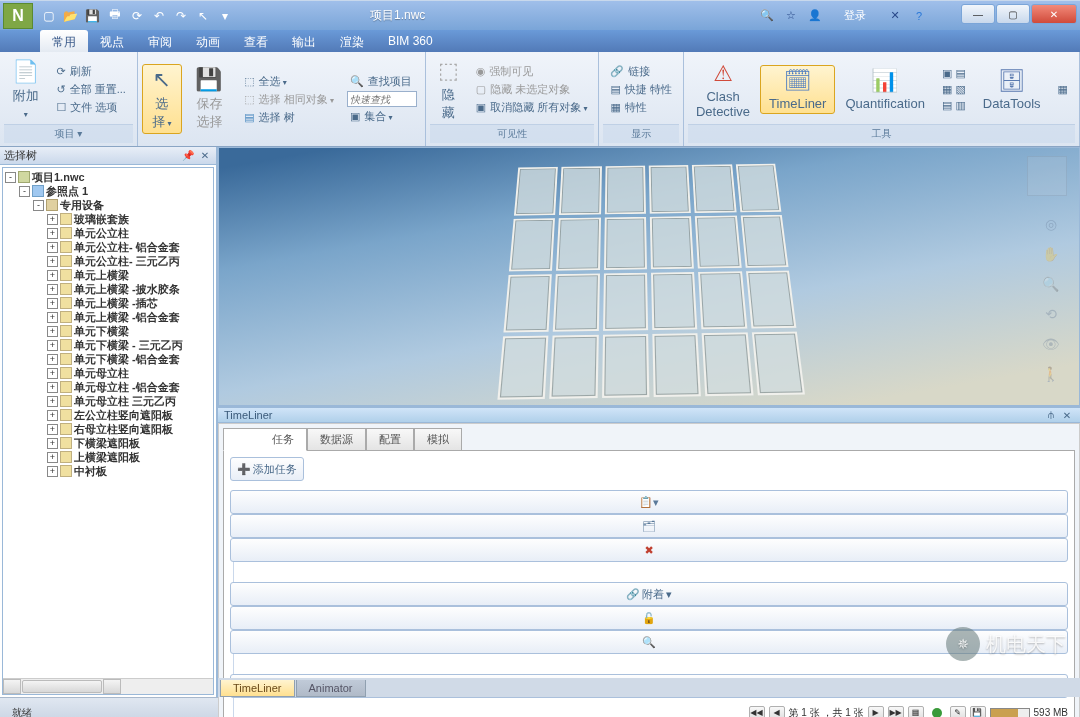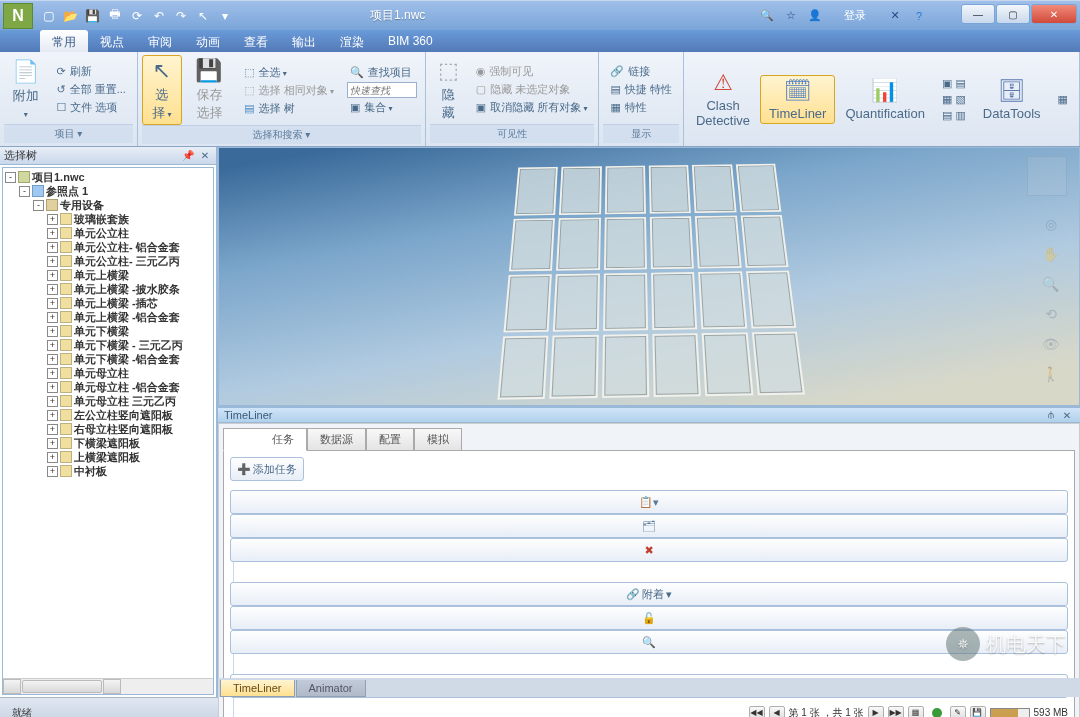--- a/index.html
+++ b/index.html
@@ -200,21 +200,20 @@
             <span>🔍</span>
             <span>查找项目</span>
           </div>
         <input class="quick-search" placeholder="快速查找" style="">
         <div class="rg-item">
             <span>▣</span>
             <span class="arrow-dd">集合</span>
           </div>
       </div>
     </div>
-    <div class="rg-label">选择和搜索 ▾</div>
   </div>
 
   <div class="ribbon-group">
     <div class="rg-body">
       <div class="rg-big">
           <span class="rg-icon-lg" style="color:#aaa">⬚</span>
           <span class="lbl disabled">隐藏</span>
         </div>
       <div class="rg-col" style="align-items:flex-start">
         <div class="rg-item disabled">
@@ -274,20 +273,21 @@
         <div class="rg-item">▤ ▥</div>
       </div>
       <div class="rg-big">
           <span class="rg-icon-lg" style="color:#5a7ab0">🗄</span>
           <span class="lbl">DataTools</span>
         </div>
       <div class="rg-col">
           <div class="rg-item">▦</div>
         </div>
     </div>
+    <div class="rg-label">工具</div>
   </div>
 </div>
 
 <div class="main">
   <div class="side">
     <div class="side-title">
       <span>选择树</span>
       <div class="side-title-btns">
         <span class="side-btn">📌</span>
         <span class="side-btn">✕</span>

